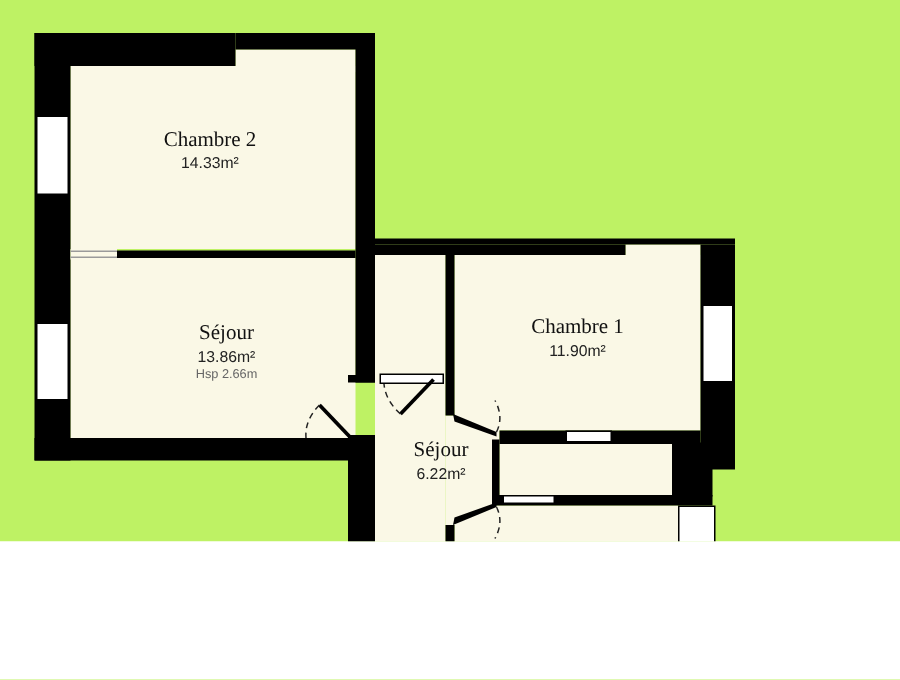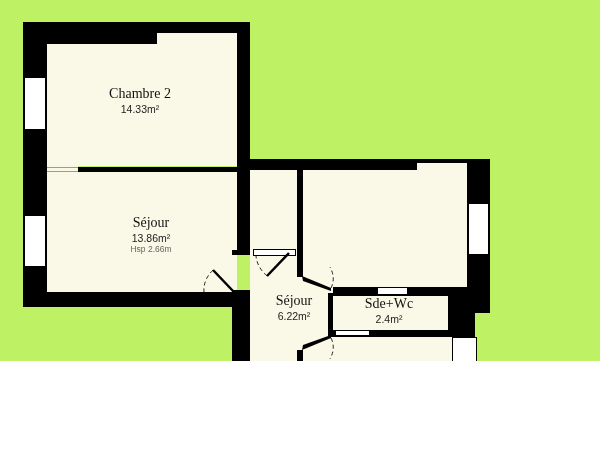--- a/index.html
+++ b/index.html
@@ -99,24 +99,24 @@
     <span class="room-area">14.33m²</span>
   </div>
 
   <div class="room-label" style="left:151px;top:215px;">
     <span class="room-name">Séjour</span>
     <span class="room-area">13.86m²</span>
     <span class="room-hsp">Hsp 2.66m</span>
   </div>
 
 
+  <div class="room-label" style="left:385px;top:211px;">
+    <span class="room-name">Chambre 1</span>
+    <span class="room-area">11.90m²</span>
+  </div>
 
   <div class="room-label" style="left:294px;top:293px;">
     <span class="room-name">Séjour</span>
     <span class="room-area">6.22m²</span>
   </div>
 
-  <div class="room-label" style="left:389px;top:296px;">
-    <span class="room-name">Sde+Wc</span>
-    <span class="room-area">2.4m²</span>
-  </div>
 
 </div>
 
 </body></html>

